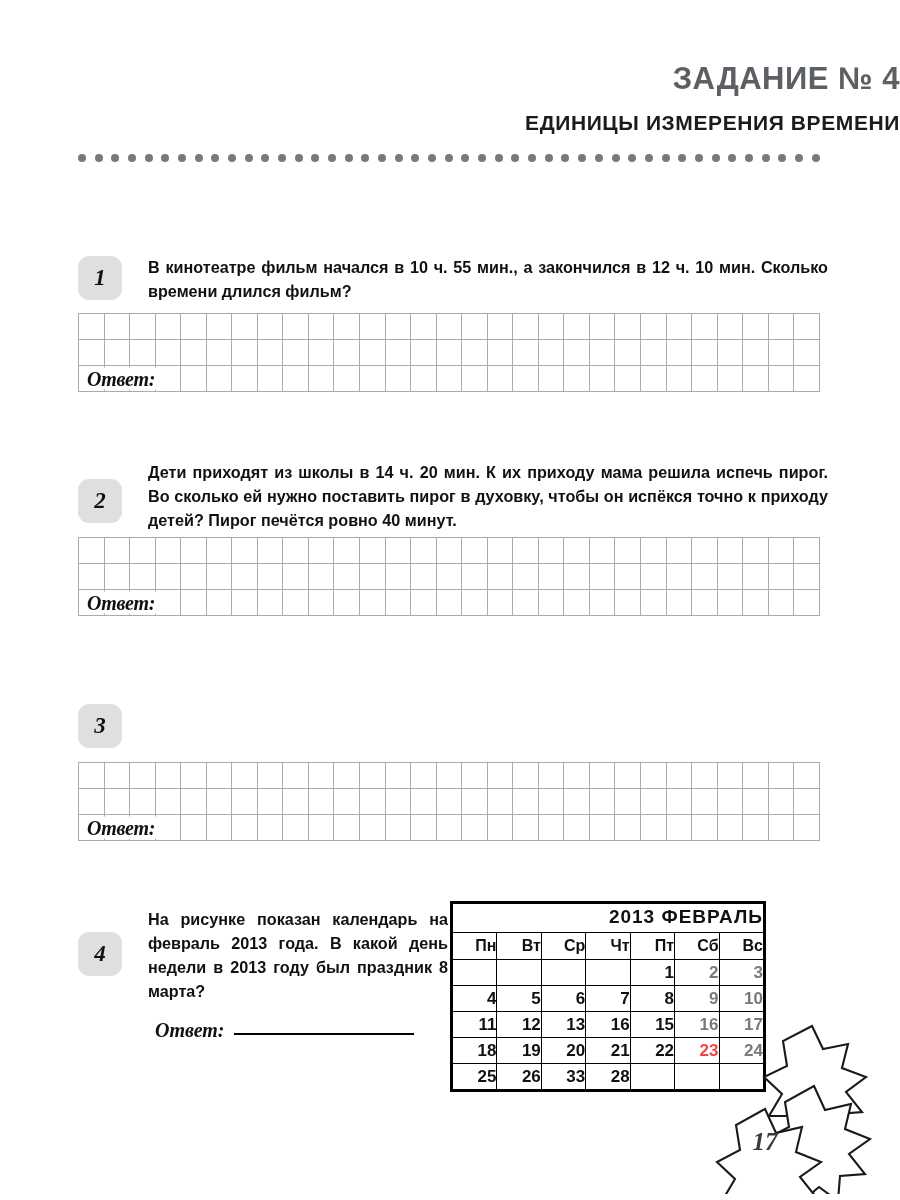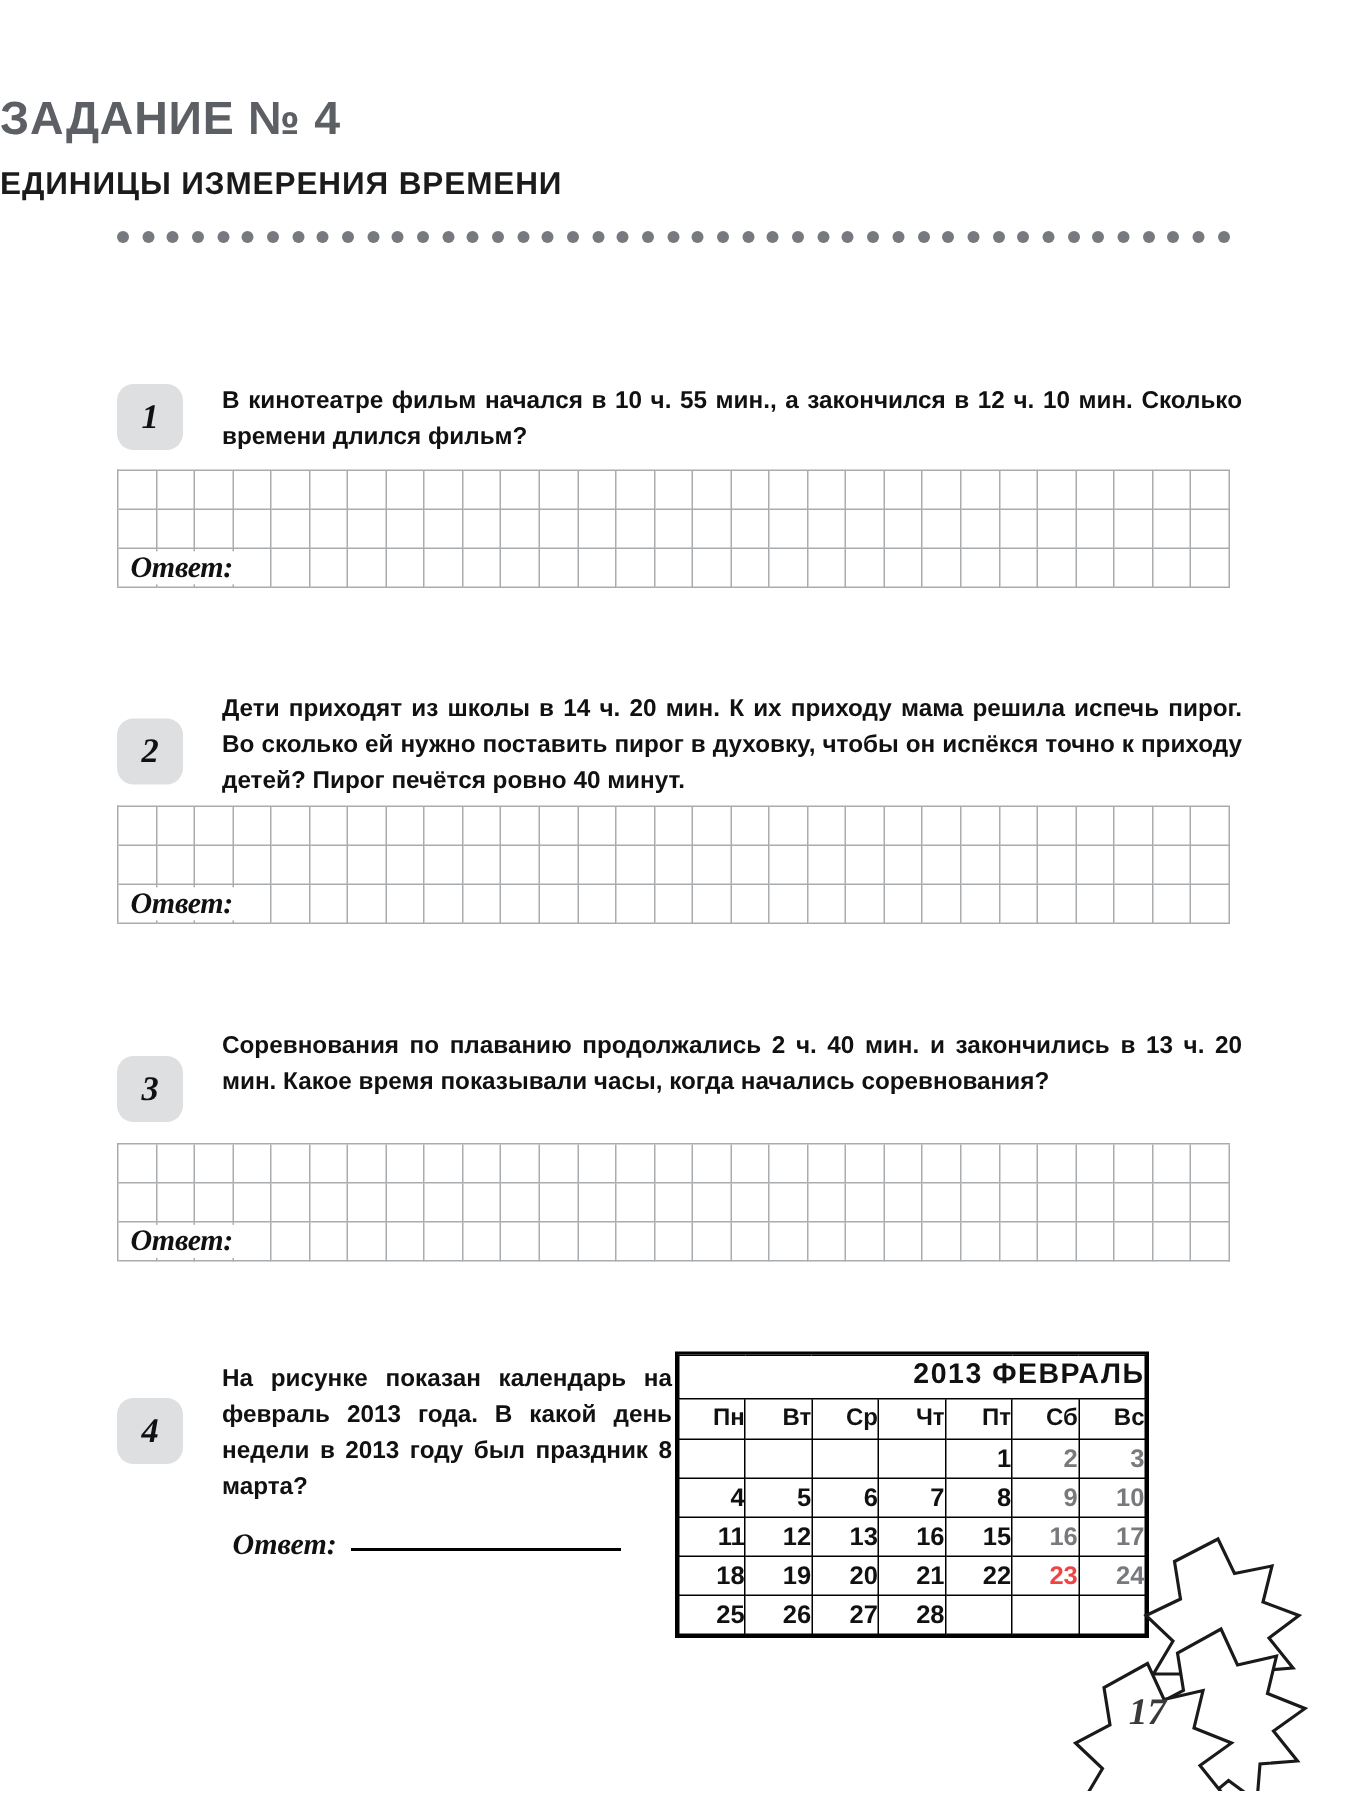--- a/index.html
+++ b/index.html
@@ -19,21 +19,21 @@
     height: 1200px;
     background: #ffffff;
   }
 
   
   .header {
     position: absolute;
     left: 0;
     top: 62px;
     width: 900px;
-    text-align: left;
+    text-align: right;
   }
 
   .header-title {
     font-size: 31px;
     font-weight: bold;
     letter-spacing: 0.5px;
     color: #5c5f63;
     line-height: 1.1;
   }
 
@@ -487,21 +487,20 @@
         <div class="grid-cell"></div>
         <div class="grid-cell"></div>
         <div class="grid-cell"></div>
         <span class="answer-label">Ответ:</span>
       </div>
     </div>
 
   <div class="task" style="top:686px;">
     <div class="task-head">
       <div class="badge" style="top:18px;">3</div>
-      <div class="task-text">Соревнования по плаванию продолжались 2 ч. 40 мин. и закончились в 13 ч. 20 мин. Какое время показывали часы, когда начались соревнования?</div>
     </div>
   </div>
   <div class="grid" id="grid-3" style="top:762px;">
       <div class="grid-row">
         <div class="grid-cell"></div>
         <div class="grid-cell"></div>
         <div class="grid-cell"></div>
         <div class="grid-cell"></div>
         <div class="grid-cell"></div>
         <div class="grid-cell"></div>
@@ -655,21 +654,21 @@
             <td class="cal-day">19</td>
             <td class="cal-day">20</td>
             <td class="cal-day">21</td>
             <td class="cal-day">22</td>
             <td class="cal-day weekend" style="color: #ef4444;">23</td>
             <td class="cal-day weekend" style="color: rgb(119, 121, 124);">24</td>
           </tr>
           <tr>
             <td class="cal-day">25</td>
             <td class="cal-day">26</td>
-            <td class="cal-day">27</td>
+            <td class="cal-day">33</td>
             <td class="cal-day">28</td>
             <td class="cal-day empty">&nbsp;</td>
             <td class="cal-day empty">&nbsp;</td>
             <td class="cal-day empty">&nbsp;</td>
           </tr>
         </tbody>
     </table>
   </div>
 
   <div class="stars">

